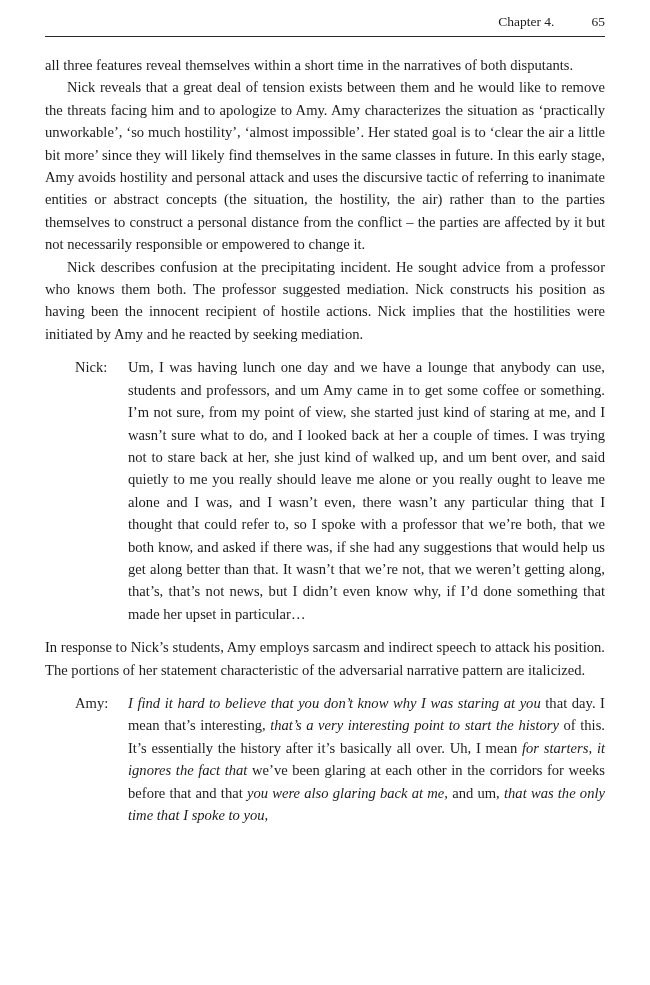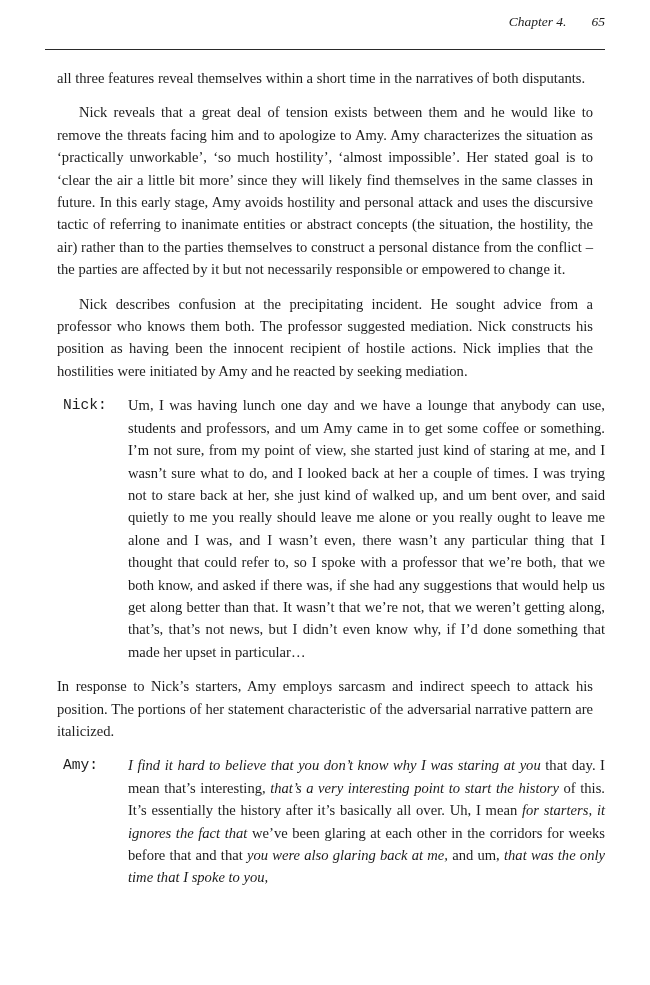--- a/index.html
+++ b/index.html
@@ -14,53 +14,51 @@
     font-family: "Liberation Serif", "DejaVu Serif", serif;
     color: #1c1c1c;
     box-sizing: border-box;
     padding: 14px 45px 0 45px;
   }
   .running-header {
     display: flex;
     align-items: center;
     justify-content: flex-end;
     font-size: 13.5px;
-    padding-bottom: 19px;
+    padding-bottom: 6px;
     border-bottom: 1.5px solid #2a2a2a;
     white-space: nowrap;
-    font-style: italic;
   }
   .chapter-label {
     margin-right: 9px;
   }
   .page-number {
-    margin-left: 16px;
+    margin-left: 28px;
   }
   main {
     margin-top: 17px;
     font-size: 14.6px;
     line-height: 22.4px;
   }
   p.para {
-    margin: 12px;
+    margin: 0;
     text-align: justify;
   }
   p.para.indent {
     text-indent: 22px;
   }
   .quote {
     position: relative;
     margin: 11px 0;
     padding-left: 83px;
   }
   .speaker {
     position: absolute;
-    left: 18px;
+    left: 30px;
     top: 0;
-    font-family: Liberation Mono, monospace;
   }
   .qtext {
     text-align: justify;
   }
   .qtext i {
   }
 </style>
 </head>
 <body>
 
@@ -72,19 +70,19 @@
 <main>
   <p class="para">all three features reveal themselves within a short time in the narratives of both disputants.</p>
   <p class="para indent">Nick reveals that a great deal of tension exists between them and he would like to remove the threats facing him and to apologize to Amy. Amy characterizes the situation as ‘practically unworkable’, ‘so much hostility’, ‘almost impossible’. Her stated goal is to ‘clear the air a little bit more’ since they will likely find themselves in the same classes in future. In this early stage, Amy avoids hostility and personal attack and uses the discursive tactic of referring to inanimate entities or abstract concepts (the situation, the hostility, the air) rather than to the parties themselves to construct a personal distance from the conflict – the parties are affected by it but not necessarily responsible or empowered to change it.</p>
   <p class="para indent">Nick describes confusion at the precipitating incident. He sought advice from a professor who knows them both. The professor suggested mediation. Nick constructs his position as having been the innocent recipient of hostile actions. Nick implies that the hostilities were initiated by Amy and he reacted by seeking mediation.</p>
 
   <div class="quote">
     <span class="speaker">Nick:</span>
     <div class="qtext">Um, I was having lunch one day and we have a lounge that anybody can use, students and professors, and um Amy came in to get some coffee or something. I’m not sure, from my point of view, she started just kind of staring at me, and I wasn’t sure what to do, and I looked back at her a couple of times. I was trying not to stare back at her, she just kind of walked up, and um bent over, and said quietly to me you really should leave me alone or you really ought to leave me alone and I was, and I wasn’t even, there wasn’t any particular thing that I thought that could refer to, so I spoke with a professor that we’re both, that we both know, and asked if there was, if she had any suggestions that would help us get along better than that. It wasn’t that we’re not, that we weren’t getting along, that’s, that’s not news, but I didn’t even know why, if I’d done something that made her upset in particular…</div>
   </div>
 
-  <p class="para">In response to Nick’s starters, Amy employs sarcasm and indirect speech to attack his position. The portions of her statement characteristic of the adversarial narrative pattern are italicized.</p>
+  <p class="para">In response to Nick’s students, Amy employs sarcasm and indirect speech to attack his position. The portions of her statement characteristic of the adversarial narrative pattern are italicized.</p>
 
   <div class="quote">
     <span class="speaker">Amy:</span>
     <div class="qtext"><i>I find it hard to believe that you don’t know why I was staring at you</i><span> that day. I mean that’s interesting, </span><i>that’s a very interesting point to start the history</i><span> of this. It’s essentially the history after it’s basically all over. Uh, I mean </span><i>for starters, it ignores the fact that</i><span> we’ve been glaring at each other in the corridors for weeks before that and that </span><i>you were also glaring back at me,</i><span> and um, </span><i>that was the only time that I spoke to you,</i></div>
   </div>
 </main>
 
 </body></html>

